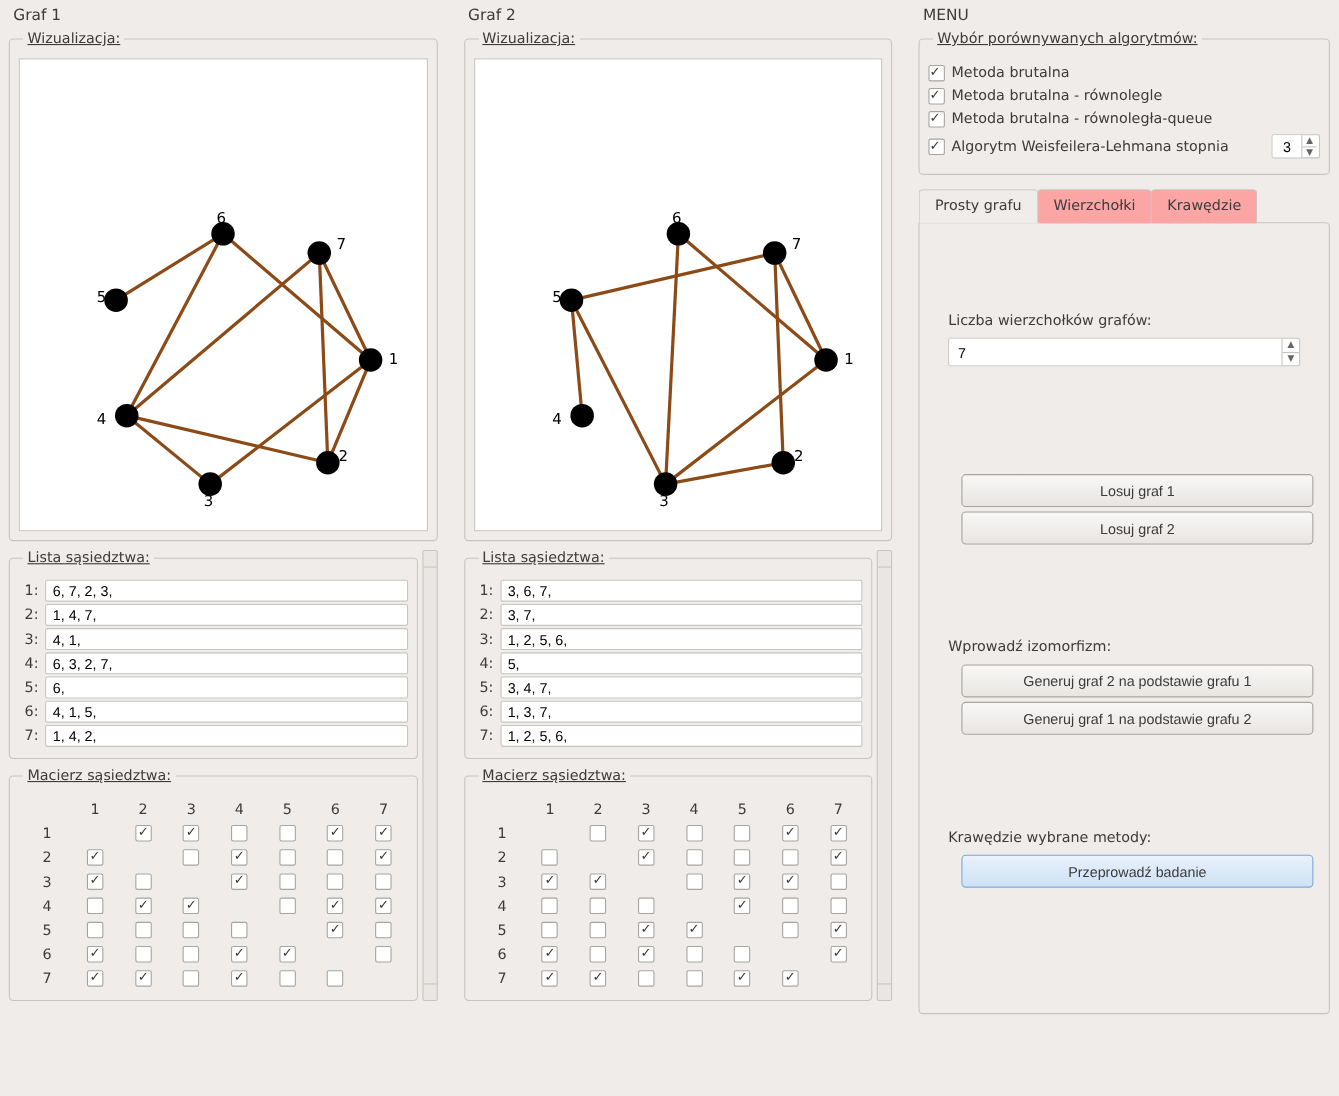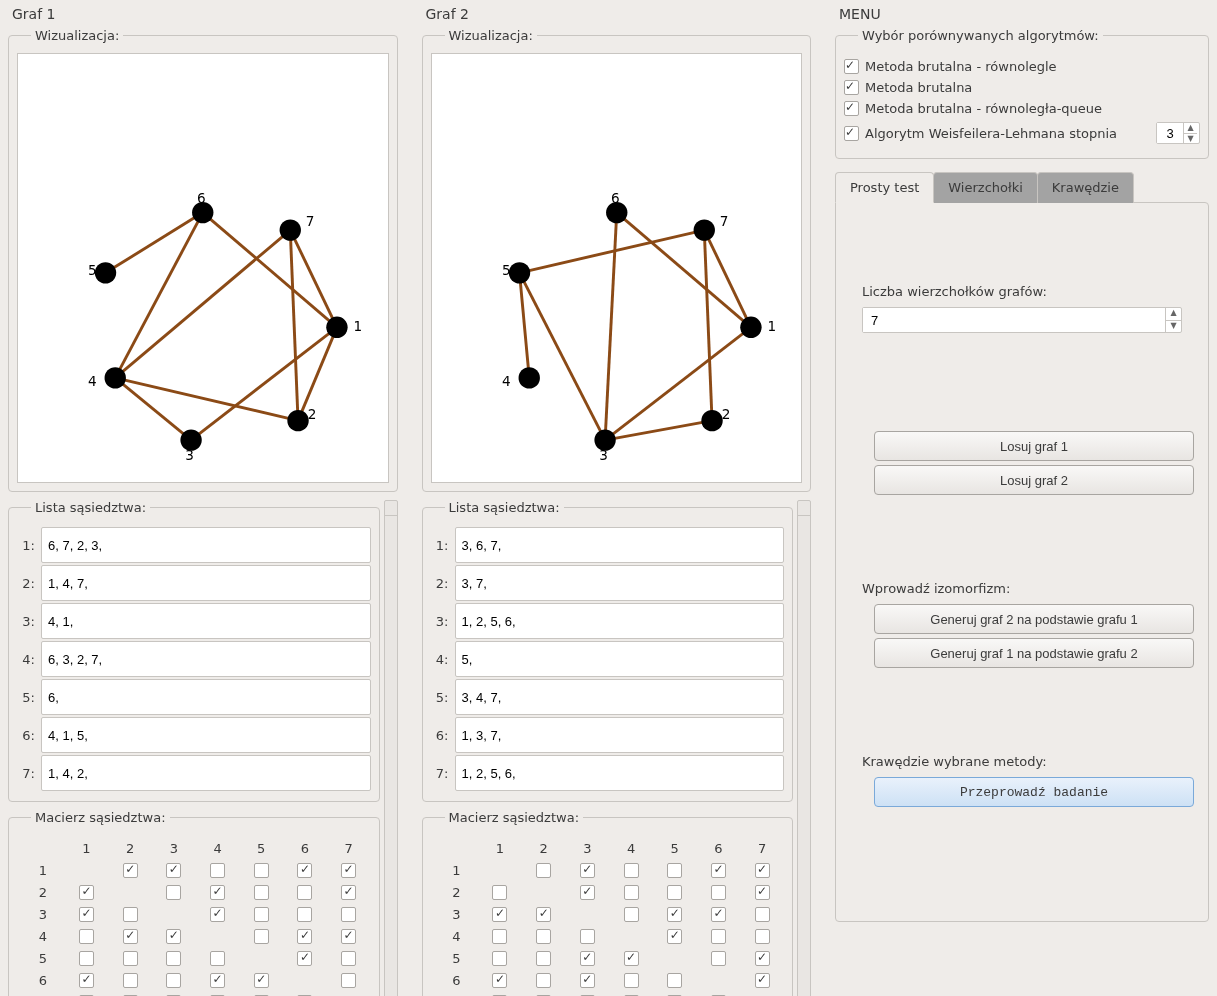--- a/index.html
+++ b/index.html
@@ -30,21 +30,22 @@
     border:1px solid var(--border);
     border-radius:4px;
     margin:0 0 8px 0;
     padding:10px 8px 8px 8px;
     background:var(--panel);
     position:relative;
   }
   fieldset.group>legend{
     font-size:13px;
     padding:0 4px;
-    margin-left:14px;
+    margin-left:4px;
+    text-decoration:underline;
   }
 
   
   .canvas-wrap{
     border:1px solid var(--border);
     background:#fff;
     width:100%;
     height:430px;
     position:relative;
   }
@@ -69,21 +70,21 @@
   .fake-scrollbar::after{
     content:"";position:absolute;left:0;right:0;bottom:0;height:14px;
     border-top:1px solid var(--border);
   }
 
   
   .adj-row{display:flex;align-items:center;margin:2px 0;}
   .adj-label{width:24px;text-align:right;padding-right:6px;}
   input.adj-input{
     flex:1;
-    height:36px;
+    height:20px;
     border:1px solid var(--border);
     background:#fff;
     padding:2px 6px;
     font-size:13px;
     border-radius:2px;
   }
 
   
   table.matrix{
     border-collapse:collapse;
@@ -128,21 +129,21 @@
   .spin .arrows div{flex:1;font-size:8px;text-align:center;line-height:9px;color:#666;}
   .spin .arrows div:first-child{border-bottom:1px solid var(--border);}
 
   
   .tabs{margin-top:12px;}
   .tabbar{display:flex;position:relative;top:1px;z-index:2;}
   .tab{
     padding:7px 14px;
     border:1px solid var(--border);
     border-bottom:none;
-    background:#a3a3a3;
+    background:#fca5a5;
     border-radius:4px 4px 0 0;
     margin-right:-1px;
     cursor:default;
   }
   .tab.active{
     background:var(--panel);
     font-weight:normal;
     border-bottom:1px solid var(--panel);
     z-index:3;
   }
@@ -171,21 +172,20 @@
     border:1px solid var(--border-dark);
     border-radius:4px;
     background:linear-gradient(#f9f8f7,#e8e5e2);
     font-size:13px;color:var(--text);
     margin:4px 12px;
     cursor:default;
   }
   button.btn.primary{
     background:linear-gradient(#e9f1fb,#cde1f5);
     border-color:#7aa9d9;
-    font-family:Liberation Mono, monospace;
   }
 
   .spacer{height:55px;}
   .spacer-big{height:70px;}
 </style>
 </head>
 <body>
 
 <div class="app">
 
@@ -513,25 +513,25 @@
   </div>
 
   <div class="col-menu">
     <div class="col-title">MENU</div>
 
     <fieldset class="group">
       <legend>Wybór porównywanych algorytmów:</legend>
       <div id="algo-list">
           <div class="chk-row">
             <span class="cb checked"></span>
-      <label>Metoda brutalna - równolegle</label>
+      <label>Metoda brutalna</label>
           </div>
           <div class="chk-row">
             <span class="cb checked"></span>
-      <label>Metoda brutalna</label>
+      <label>Metoda brutalna - równolegle</label>
           </div>
           <div class="chk-row">
             <span class="cb checked"></span>
       <label>Metoda brutalna - równoległa-queue</label>
           </div>
           <div class="chk-row">
             <span class="cb checked"></span>
       <label>Algorytm Weisfeilera-Lehmana stopnia</label>
             <span class="spin">
         <input value="3" style="">
@@ -539,21 +539,21 @@
                 <div>▲</div>
                 <div>▼</div>
               </span>
       </span>
           </div>
         </div>
     </fieldset>
 
     <div class="tabs">
       <div class="tabbar" id="tabbar">
-          <div class="tab active">Prosty test</div>
+          <div class="tab active">Prosty grafu</div>
           <div class="tab">Wierzchołki</div>
           <div class="tab">Krawędzie</div>
         </div>
       <div class="tabbody">
 
         <div class="spacer"></div>
         <div class="section-label">Liczba wierzchołków grafów:</div>
         <div class="wide-spin">
           <input value="7" style="">
           <div class="arrows">

